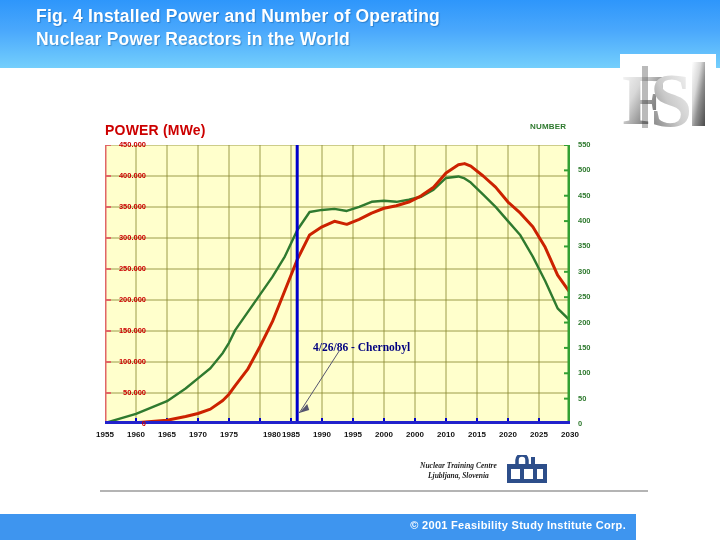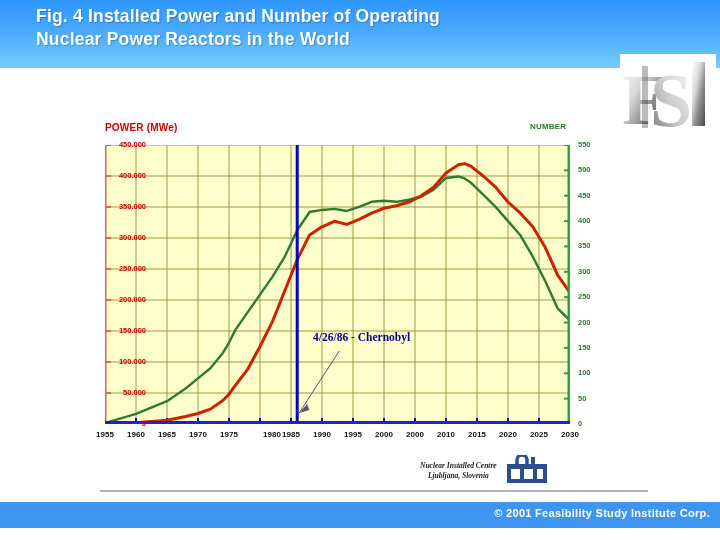--- a/index.html
+++ b/index.html
@@ -50,21 +50,21 @@
     width: 640px;
     text-align: center;
     font-family: "Liberation Serif", serif;
     font-weight: bold;
     font-size: 15px;
     color: #111111;
   }
   #axis-label-power {
     position: absolute; left: 105px; top: 62px;
     color: #cc0000;
-    font-size: 10px;
+    font-size: 14px;
     font-weight: bold;
     letter-spacing: 0.2px;
   }
   #axis-label-number {
     position: absolute; left: 530px; top: 62px;
     color: #2f7a2f;
     font-size: 8px;
     font-weight: bold;
     letter-spacing: 0.2px;
   }
@@ -102,21 +102,21 @@
     width: 40px;
     margin-left: -20px;
     text-align: center;
     color: #111111;
     font-size: 8px;
     font-weight: bold;
   }
 
   #chernobyl-label {
     position: absolute;
-    left: 313px; top: 271px;
+    left: 313px; top: 281px;
     color: #000080;
     font-family: "Liberation Serif", serif;
     font-weight: bold;
     font-size: 11.5px;
     white-space: nowrap;
   }
 
   
   #ntc-credit {
     position: absolute; left: 420px; top: 455px;
@@ -134,22 +134,22 @@
   }
 
   #divider-rule {
     position: absolute; left: 100px; top: 490px;
     width: 548px; height: 2px;
     background: #b4b4b4;
   }
 
   
   #footer-bar {
-    position: absolute; left: 0; bottom: 12px;
-    width: 720px; height: 26px;
+    position: absolute; left: 0; bottom: 0;
+    width: 636px; height: 26px;
     background: #3e95ef;
     text-decoration: underline;
   }
   #footer-text {
     position: absolute; right: 10px; top: 5px;
     color: #ffffff;
     font-size: 11px;
     font-weight: bold;
     letter-spacing: 0.3px;
     white-space: nowrap;
@@ -320,21 +320,21 @@
         <div class="xtick" style="left: 477px;">2015</div>
         <div class="xtick" style="left: 508px;">2020</div>
         <div class="xtick" style="left: 539px;">2025</div>
         <div class="xtick" style="left: 570px;">2030</div>
       </div>
 
     <div id="chernobyl-label">4/26/86 - Chernobyl</div>
   </div>
 
   <div id="ntc-credit">
-    <div id="ntc-text">Nuclear Installed Centre
+    <div id="ntc-text">Nuclear Training Centre
 Ljubljana, Slovenia</div>
     <div>
       <svg width="40" height="28" viewBox="0 0 40 28">
         <rect x="0" y="9" width="40" height="19" fill="#2d4e8a"></rect>
         <path d="M10 9 L10 5 A5 5 0 0 1 20 5 L20 9" fill="none" stroke="#2d4e8a" stroke-width="3.5"></path>
         <rect x="24" y="2" width="4" height="7" fill="#2d4e8a"></rect>
         <rect x="4" y="14" width="9" height="10" fill="#ffffff"></rect>
         <rect x="17" y="14" width="9" height="10" fill="#ffffff"></rect>
         <rect x="30" y="14" width="6" height="10" fill="#ffffff"></rect>
       </svg>

